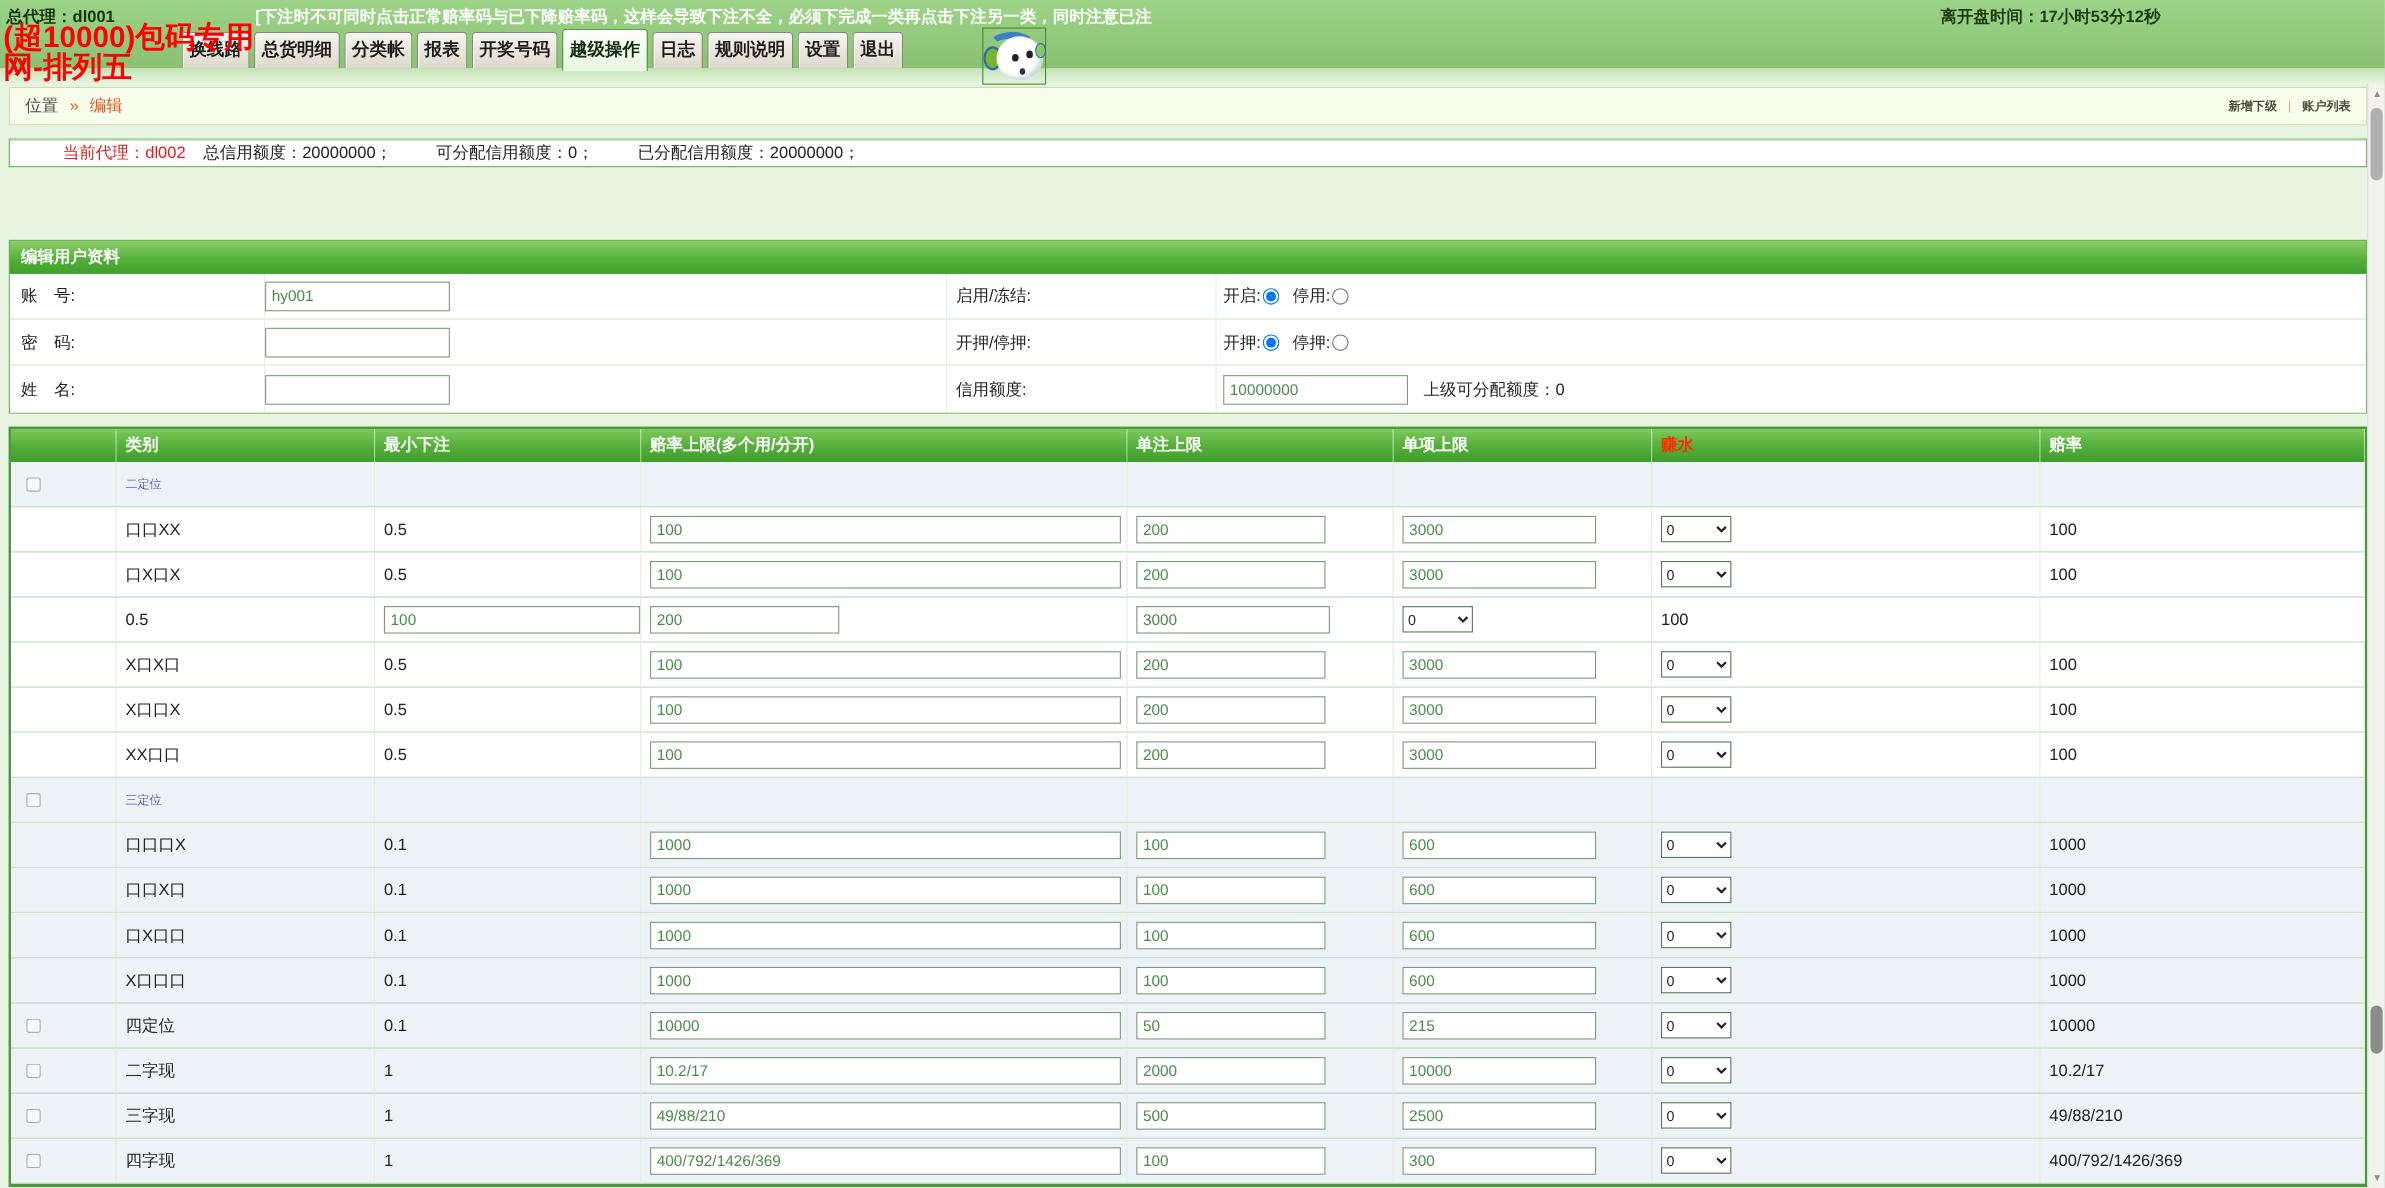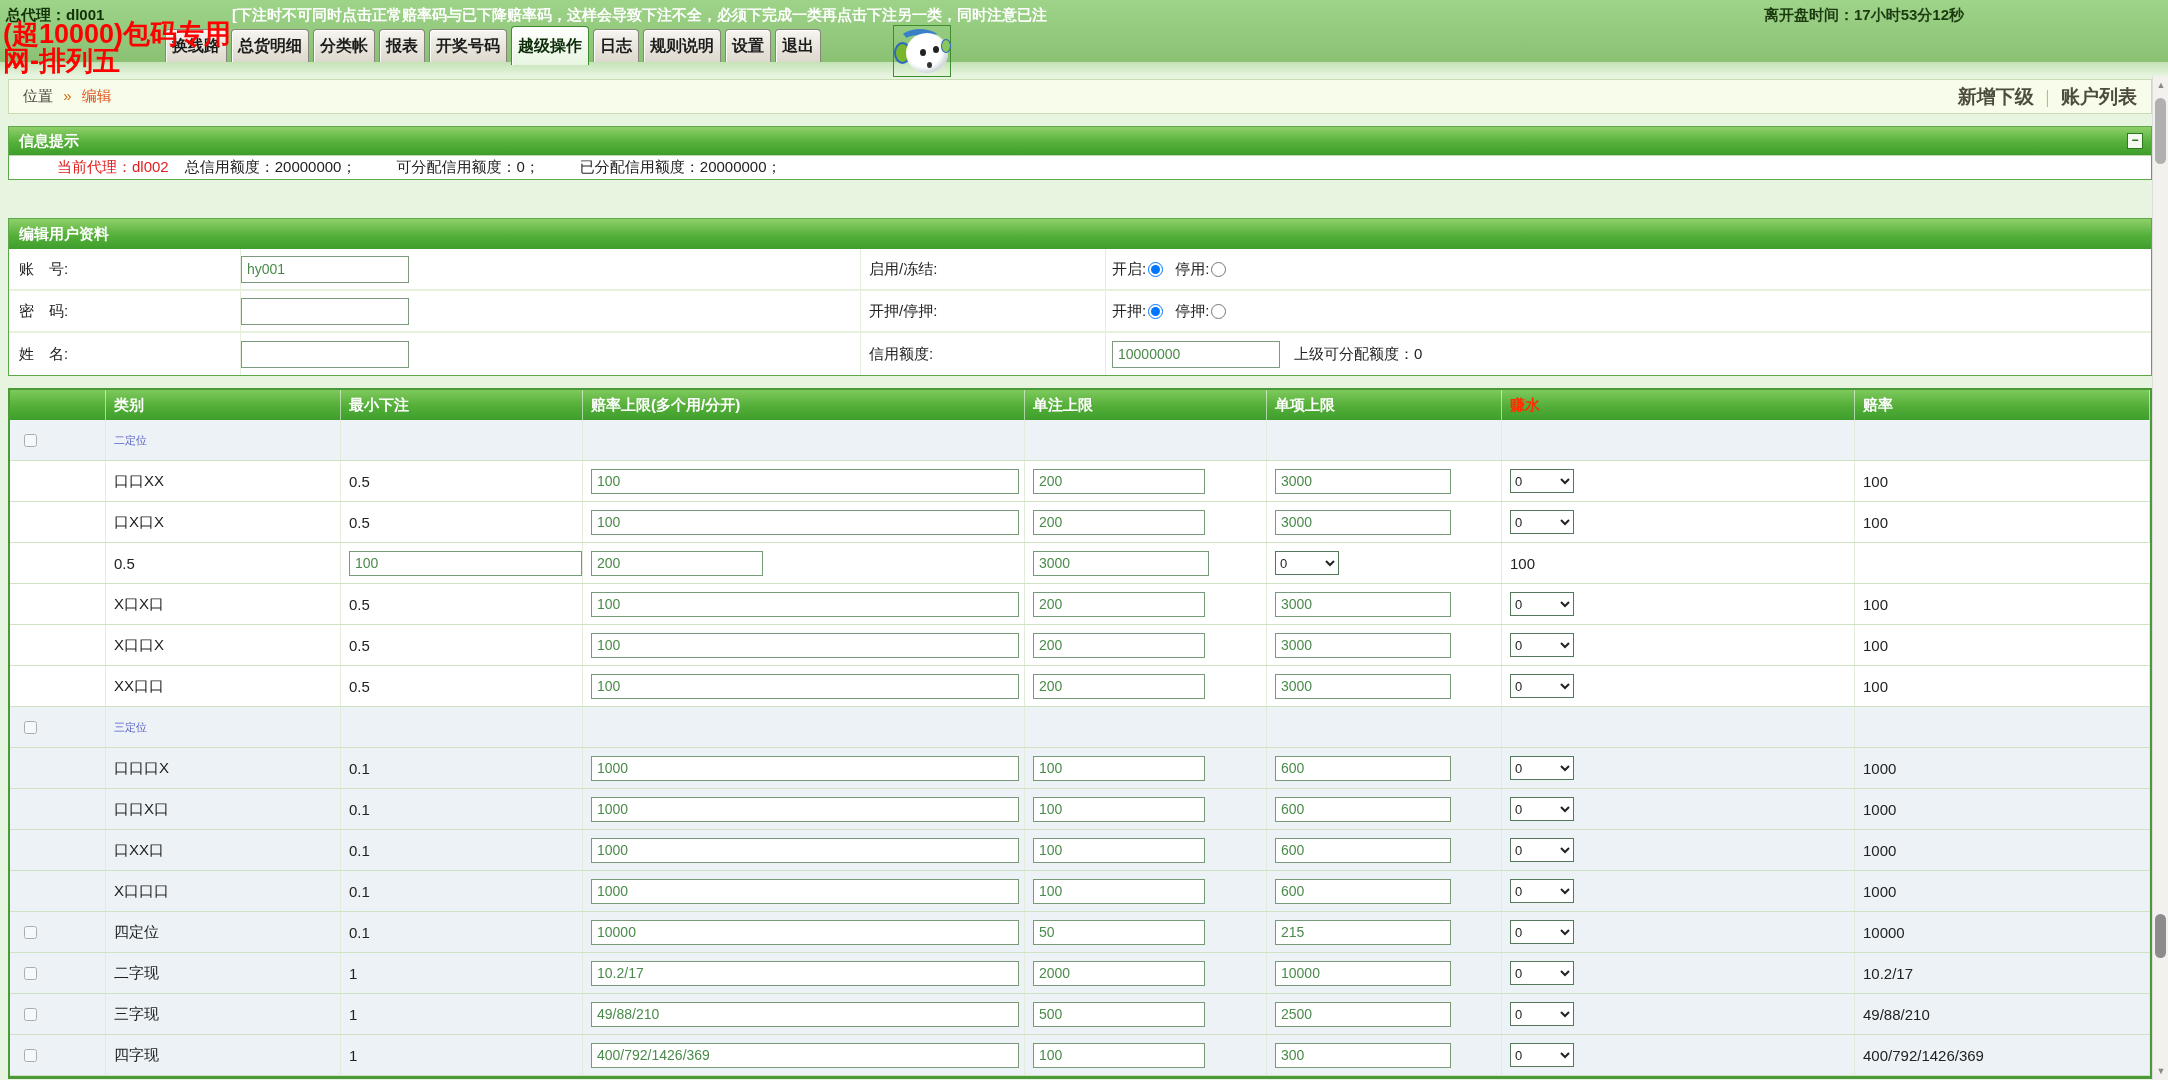--- a/index.html
+++ b/index.html
@@ -41,21 +41,21 @@
   .under-strip { position:absolute; left:0; top:62px; width:2168px; height:14px;
     background:linear-gradient(180deg,#c4e3b6,#e7f4df); }
 
   
   .crumbbar { position:absolute; left:8px; top:79px; width:2144px; height:35px; background:#f8fcea;
     border:1px solid #ccdcb2; display:flex; align-items:center; justify-content:space-between; padding:0 14px; }
   .crumb-left { font-size:15px; }
   .crumb-prefix { color:#4a4a42; }
   .crumb-sep { color:#cc6a10; margin:0 6px; }
   .crumb-current { color:#e05520; cursor:pointer; }
-  .quick-links { font-size:19px; font-weight:bold; color:#4c4c3c;font-family:Liberation Serif, serif; }
+  .quick-links { font-size:11px; font-weight:bold; color:#4c4c3c; }
   .quick-links .qlink { color:#4c4c3c; cursor:pointer; text-decoration:none; }
   .quick-links .qdiv { color:#d0a868; margin:0 7px; font-weight:normal; }
 
   
   .panel { position:absolute; left:8px; width:2144px; border:1px solid #5da84b; background:#fff; }
   .panel-header { height:28px; background:linear-gradient(180deg,#8ed06a 0%,#55b03a 55%,#3e9e2c 100%);
     color:#ffffff; font-weight:bold; font-size:15px; line-height:28px; padding-left:10px; position:relative; }
   .collapse-btn { position:absolute; right:8px; top:6px; width:16px; height:16px; background:#f4faf0;
     border:1px solid #2d7a1d; color:#1d5a10; font-size:12px; line-height:13px; text-align:center; cursor:pointer; }
 
@@ -160,24 +160,20 @@
       <span class="crumb-current">编辑</span>
     </div>
     <div class="quick-links">
       <span class="qlink">新增下级</span>
       <span class="qdiv">|</span>
       <span class="qlink">账户列表</span>
     </div>
   </div>
 
   <div class="panel info-panel">
-    <div class="panel-header">
-      <span>信息提示</span>
-      <span class="collapse-btn">−</span>
-    </div>
     <div class="info-body">
       <span class="agent-red">当前代理：dl002</span>
       <span class="stat-item">总信用额度：20000000；</span>
       <span class="stat-item">可分配信用额度：0；</span>
       <span class="stat-item">已分配信用额度：20000000；</span>
     </div>
   </div>
 
   <div class="panel edit-panel">
     <div class="panel-header">
@@ -488,21 +484,21 @@
       </div>
       <div class="cell odds-text">
             <span>1000</span>
           </div>
     </div>
         <div class="t-row tint">
       <div class="cell">
             <input type="checkbox" class="row-cb" style="visibility: hidden;">
           </div>
       <div class="cell">
-            <span>口XX口</span>
+            <span>口X口口</span>
           </div>
       <div class="cell">
             <span>0.1</span>
           </div>
       <div class="cell">
             <input type="text" class="wide-input" value="1000" style="">
           </div>
       <div class="cell">
             <input type="text" class="mid-input" value="100" style="">
           </div>

